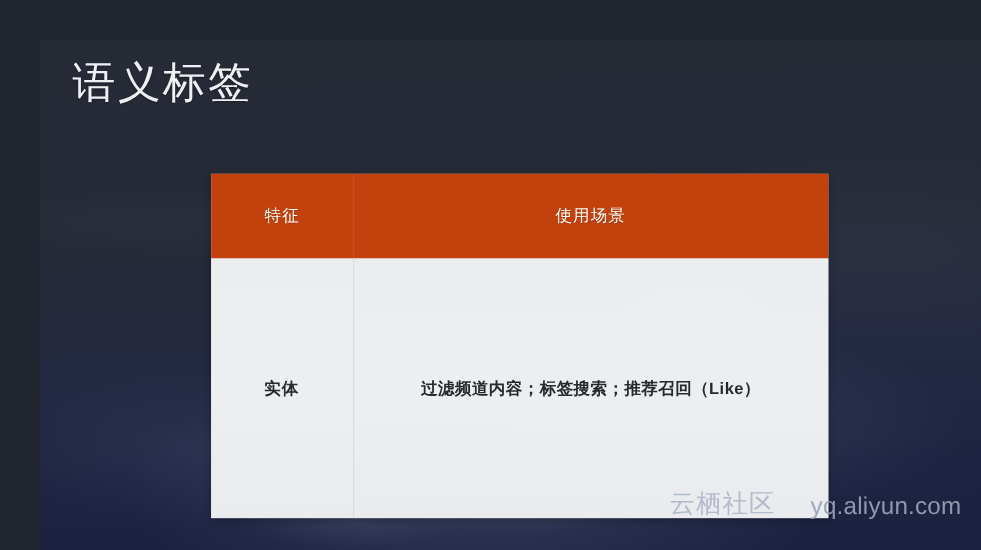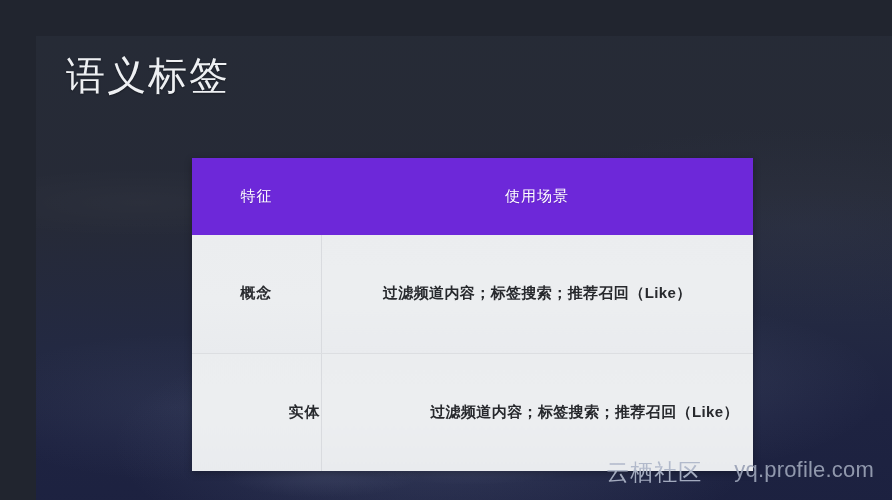--- a/index.html
+++ b/index.html
@@ -51,21 +51,21 @@
     width:561px; height:313px;
     border-collapse:collapse;
     table-layout:fixed;
     box-shadow:0 2px 7px rgba(0,0,0,0.30);
     background:#eceef0;
   }
   #feature-table col.c1 { width:129px; }
   #feature-table col.c2 { width:432px; }
 
   #feature-table thead th {
-    background:#6d28d9;
+    background:#c2410c;
     color:#ffffff;
     font-size:15px;
     font-weight:400;
     letter-spacing:1px;
     height:77px;
     border:0;
     vertical-align:middle;
     text-align:center;
     text-shadow:0 1px 1px rgba(0,0,0,0.12);
   }
@@ -73,40 +73,40 @@
   #feature-table tbody td {
     height:79px;
     font-size:15px;
     color:#2d2f33;
     vertical-align:middle;
     text-align:center;
     border-bottom:1px solid #dcdee1;
     letter-spacing:0.4px;
     background:linear-gradient(180deg,#ebedef 0%, #eceef0 55%, #e9ebee 100%);
   }
-  #feature-table tbody tr:last-child td { border-bottom:0;text-align:right; }
+  #feature-table tbody tr:last-child td { border-bottom:0; }
 
   #feature-table tbody td.feature-cell {
     border-right:1px solid #d9dbdf;
     font-weight:700;
     font-size:15px;
     letter-spacing:1px;
     color:#27292d;
   }
   #feature-table tbody td.scene-cell {
     font-weight:700;
     color:#27292d;
     padding:0 14px;
   }
 
   
   #watermark {
     position:absolute;
-    right:18px; bottom:12px;
-    display:flex; align-items:flex-start; gap:8px;
+    right:18px; bottom:27px;
+    display:flex; align-items:flex-end; gap:8px;
     opacity:0.92;
   }
   #watermark .wm-cn {
     font-size:23px;
     color:#aeb6c9;
     letter-spacing:1px;
     font-weight:400;
   }
   #watermark .wm-url {
     font-size:22px;
@@ -128,26 +128,22 @@
     <col class="c2">
   </colgroup>
   <thead>
     <tr>
       <th>特征</th>
       <th>使用场景</th>
     </tr>
   </thead>
   <tbody>
     <tr>
-      <td class="feature-cell">概念</td>
-      <td class="scene-cell">过滤频道内容；标签搜索；推荐召回（Like）</td>
-    </tr>
-    <tr>
       <td class="feature-cell">实体</td>
       <td class="scene-cell">过滤频道内容；标签搜索；推荐召回（Like）</td>
     </tr>
   </tbody>
 </table>
 
 <div id="watermark">
   <span class="wm-cn">云栖社区</span>
-  <span class="wm-url">yq.profile.com</span>
+  <span class="wm-url">yq.aliyun.com</span>
 </div>
 
 </body></html>

